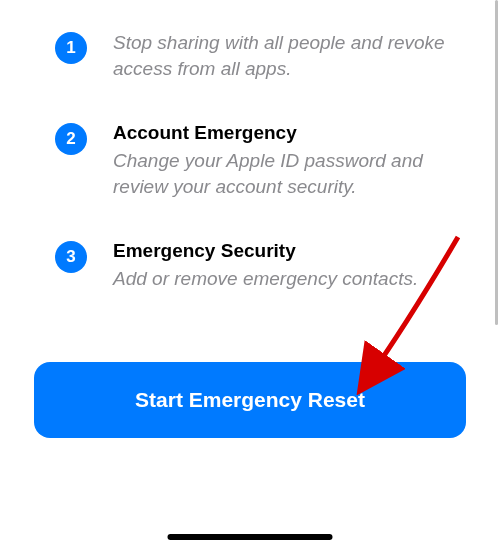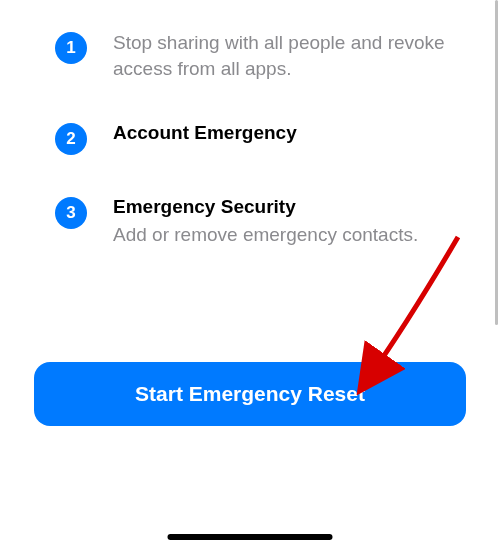--- a/index.html
+++ b/index.html
@@ -55,27 +55,28 @@
       font-weight: 700;
       color: #000000;
       line-height: 1.3;
       margin-bottom: 2px;
     }
     .step-desc {
       font-size: 19px;
       font-weight: 400;
       color: #8a8a8e;
       line-height: 1.35;
+      font-style: italic;
     }
     .cta-button {
       position: absolute;
       left: 34px;
       right: 34px;
       top: 362px;
-      height: 64px;
+      height: 76px;
       background: #007aff;
       border: none;
       border-radius: 16px;
       color: #ffffff;
       font-size: 21px;
       font-weight: 700;
       cursor: pointer;
       display: flex;
       align-items: center;
       justify-content: center;
@@ -108,20 +109,21 @@
     <div class="step-number">1</div>
     <div class="step-text">
       <div class="step-desc">Stop sharing with all people and revoke access from all apps.</div>
     </div>
   </div>
 
   <div class="step">
     <div class="step-number">2</div>
     <div class="step-text">
       <div class="step-title">Account Emergency</div>
+      <div class="step-desc">Change your Apple ID password and review your account security.</div>
     </div>
   </div>
 
   <div class="step">
     <div class="step-number">3</div>
     <div class="step-text">
       <div class="step-title">Emergency Security</div>
       <div class="step-desc">Add or remove emergency contacts.</div>
     </div>
   </div>

